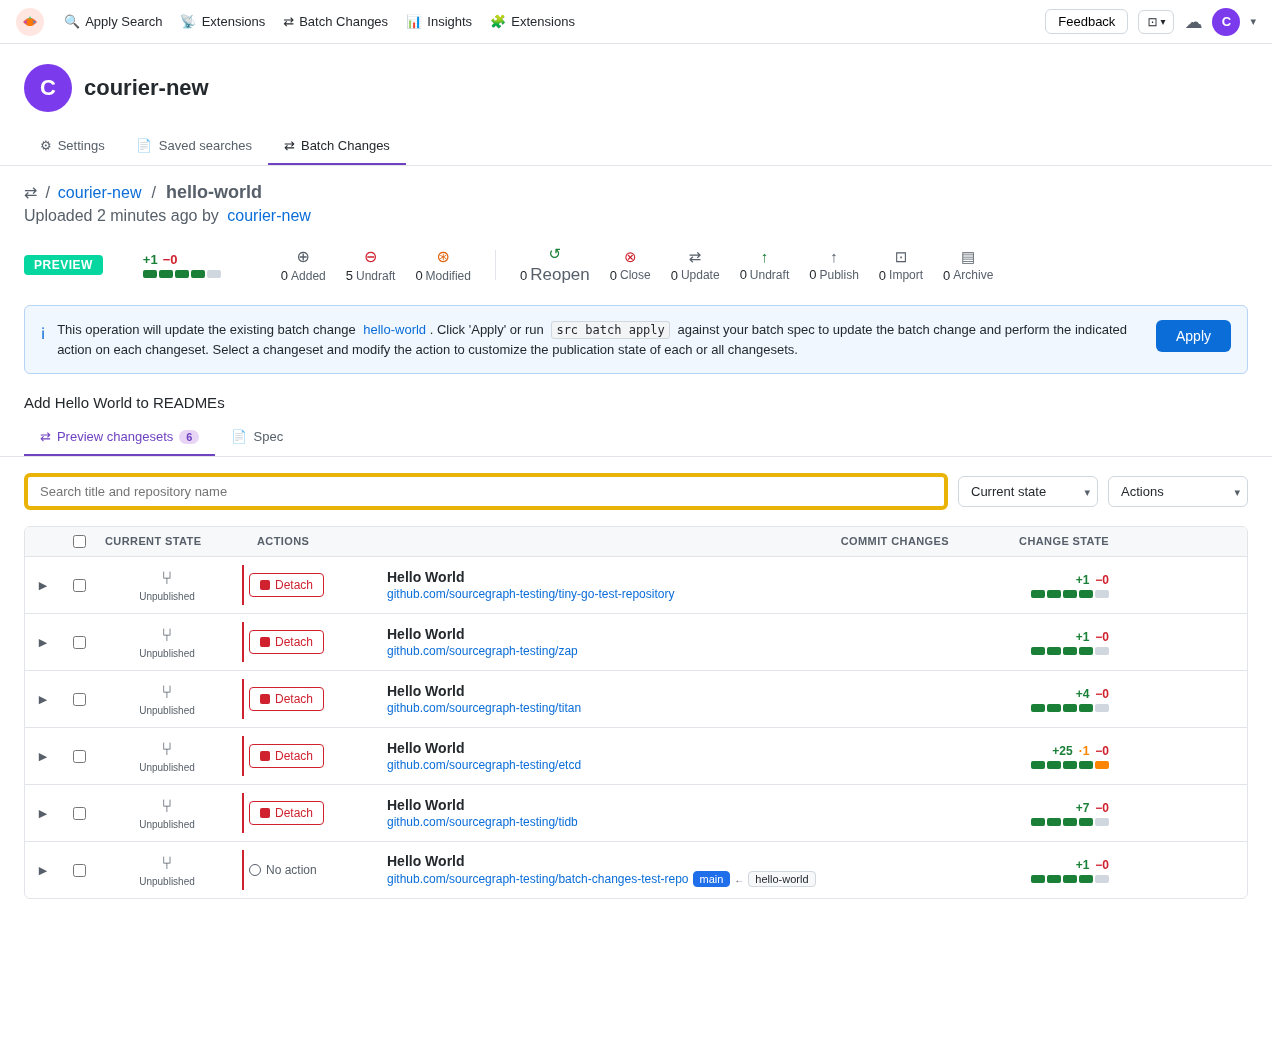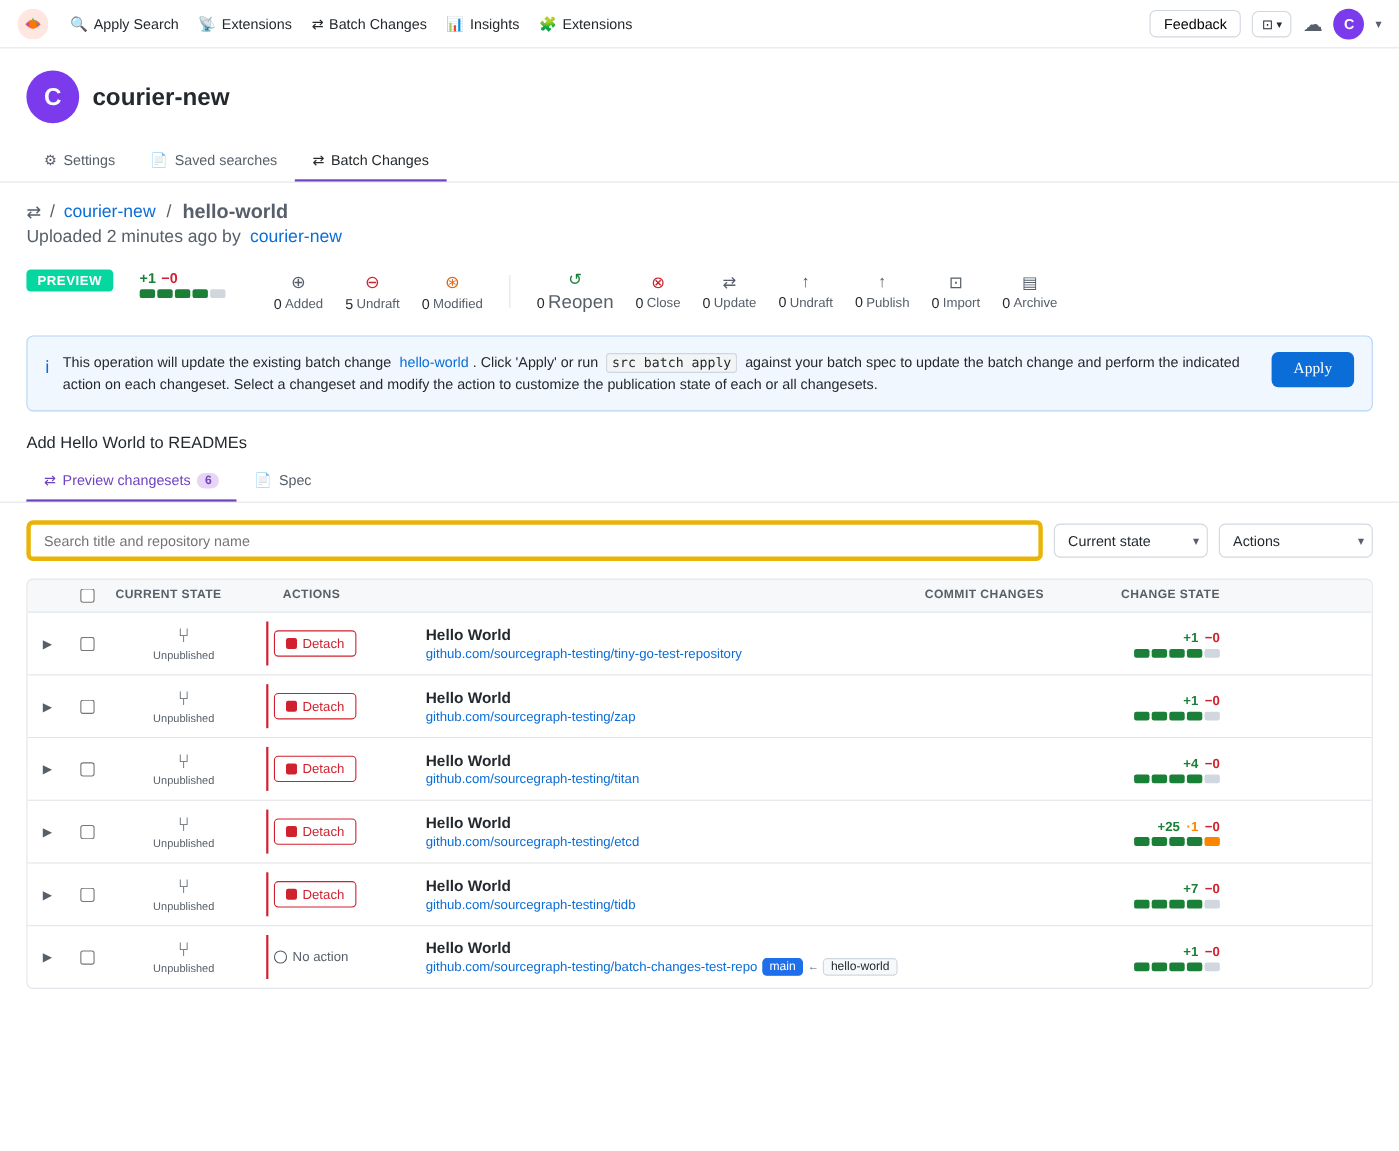--- a/index.html
+++ b/index.html
@@ -26,39 +26,39 @@
 
     
     .breadcrumb { display: flex; align-items: center; gap: 6px; padding: 16px 24px 4px; font-size: 16px; }
     .breadcrumb a { color: #0a6dd8; text-decoration: none; font-weight: 500; }
     .breadcrumb span { color: #57606a; }
     .breadcrumb-title { font-weight: 600; font-size: 18px; }
     .upload-info { padding: 0 24px 8px; font-size: 16px; color: #57606a; }
     .upload-info a { color: #0a6dd8; text-decoration: none; }
 
     
-    .stats-bar { display: flex; align-items: flex-start; gap: 24px; padding: 12px 24px; }
+    .stats-bar { display: flex; align-items: center; gap: 40px; padding: 12px 24px; }
     .preview-badge { background: #06d6a0; color: #fff; border-radius: 4px; padding: 3px 10px; font-size: 12px; font-weight: 700; letter-spacing: 0.5px; }
     .diff-summary { display: flex; align-items: center; gap: 6px; }
     .diff-plus { color: #1a7f37; font-weight: 600; font-size: 13px; }
     .diff-minus { color: #cf222e; font-weight: 600; font-size: 13px; }
     .diff-blocks { display: flex; gap: 2px; margin-top: 3px; }
     .diff-block { width: 14px; height: 8px; border-radius: 2px; }
     .diff-block.green { background: #1a7f37; }
     .diff-block.gray { background: #d0d7de; }
     .stats-actions { display: flex; align-items: center; gap: 20px; margin-left: 20px; }
     .stat-item { display: flex; flex-direction: column; align-items: center; font-size: 12px; color: #57606a; gap: 2px; }
 
     
     .info-box { margin: 8px 24px; border: 1px solid #b6d4f5; border-radius: 6px; background: #f0f7ff; padding: 14px 16px; display: flex; align-items: flex-start; gap: 12px; }
     .info-icon { color: #0a6dd8; font-size: 16px; margin-top: 2px; }
     .info-text { flex: 1; font-size: 13px; color: #24292e; line-height: 1.5; }
     .info-text code { background: #f3f4f6; border: 1px solid #d0d7de; padding: 1px 4px; border-radius: 3px; font-family: monospace; font-size: 12px; }
     .info-text a { color: #0a6dd8; text-decoration: none; }
-    .apply-btn { background: #0a6dd8; color: #fff; border: none; border-radius: 6px; padding: 8px 20px; font-size: 14px; font-weight: 500; cursor: pointer; white-space: nowrap; font-family: Liberation Serif, serif; }
+    .apply-btn { background: #0a6dd8; color: #fff; border: none; border-radius: 6px; padding: 8px 20px; font-size: 14px; font-weight: 500; cursor: pointer; white-space: nowrap; }
 
     
     .batch-title { padding: 12px 24px 8px; font-size: 15px; font-weight: 500; }
 
     
     .inner-tabs { display: flex; align-items: center; gap: 0; padding: 0 24px; border-bottom: 1px solid #e1e4e8; }
     .inner-tab { display: flex; align-items: center; gap: 6px; padding: 10px 16px; font-size: 13px; color: #57606a; cursor: pointer; border-bottom: 2px solid transparent; }
     .inner-tab.active { color: #6f42c1; border-bottom: 2px solid #6f42c1; font-weight: 500; }
     .inner-tab .badge { background: #e8d5f5; color: #6f42c1; border-radius: 10px; padding: 1px 7px; font-size: 11px; font-weight: 600; }
 

